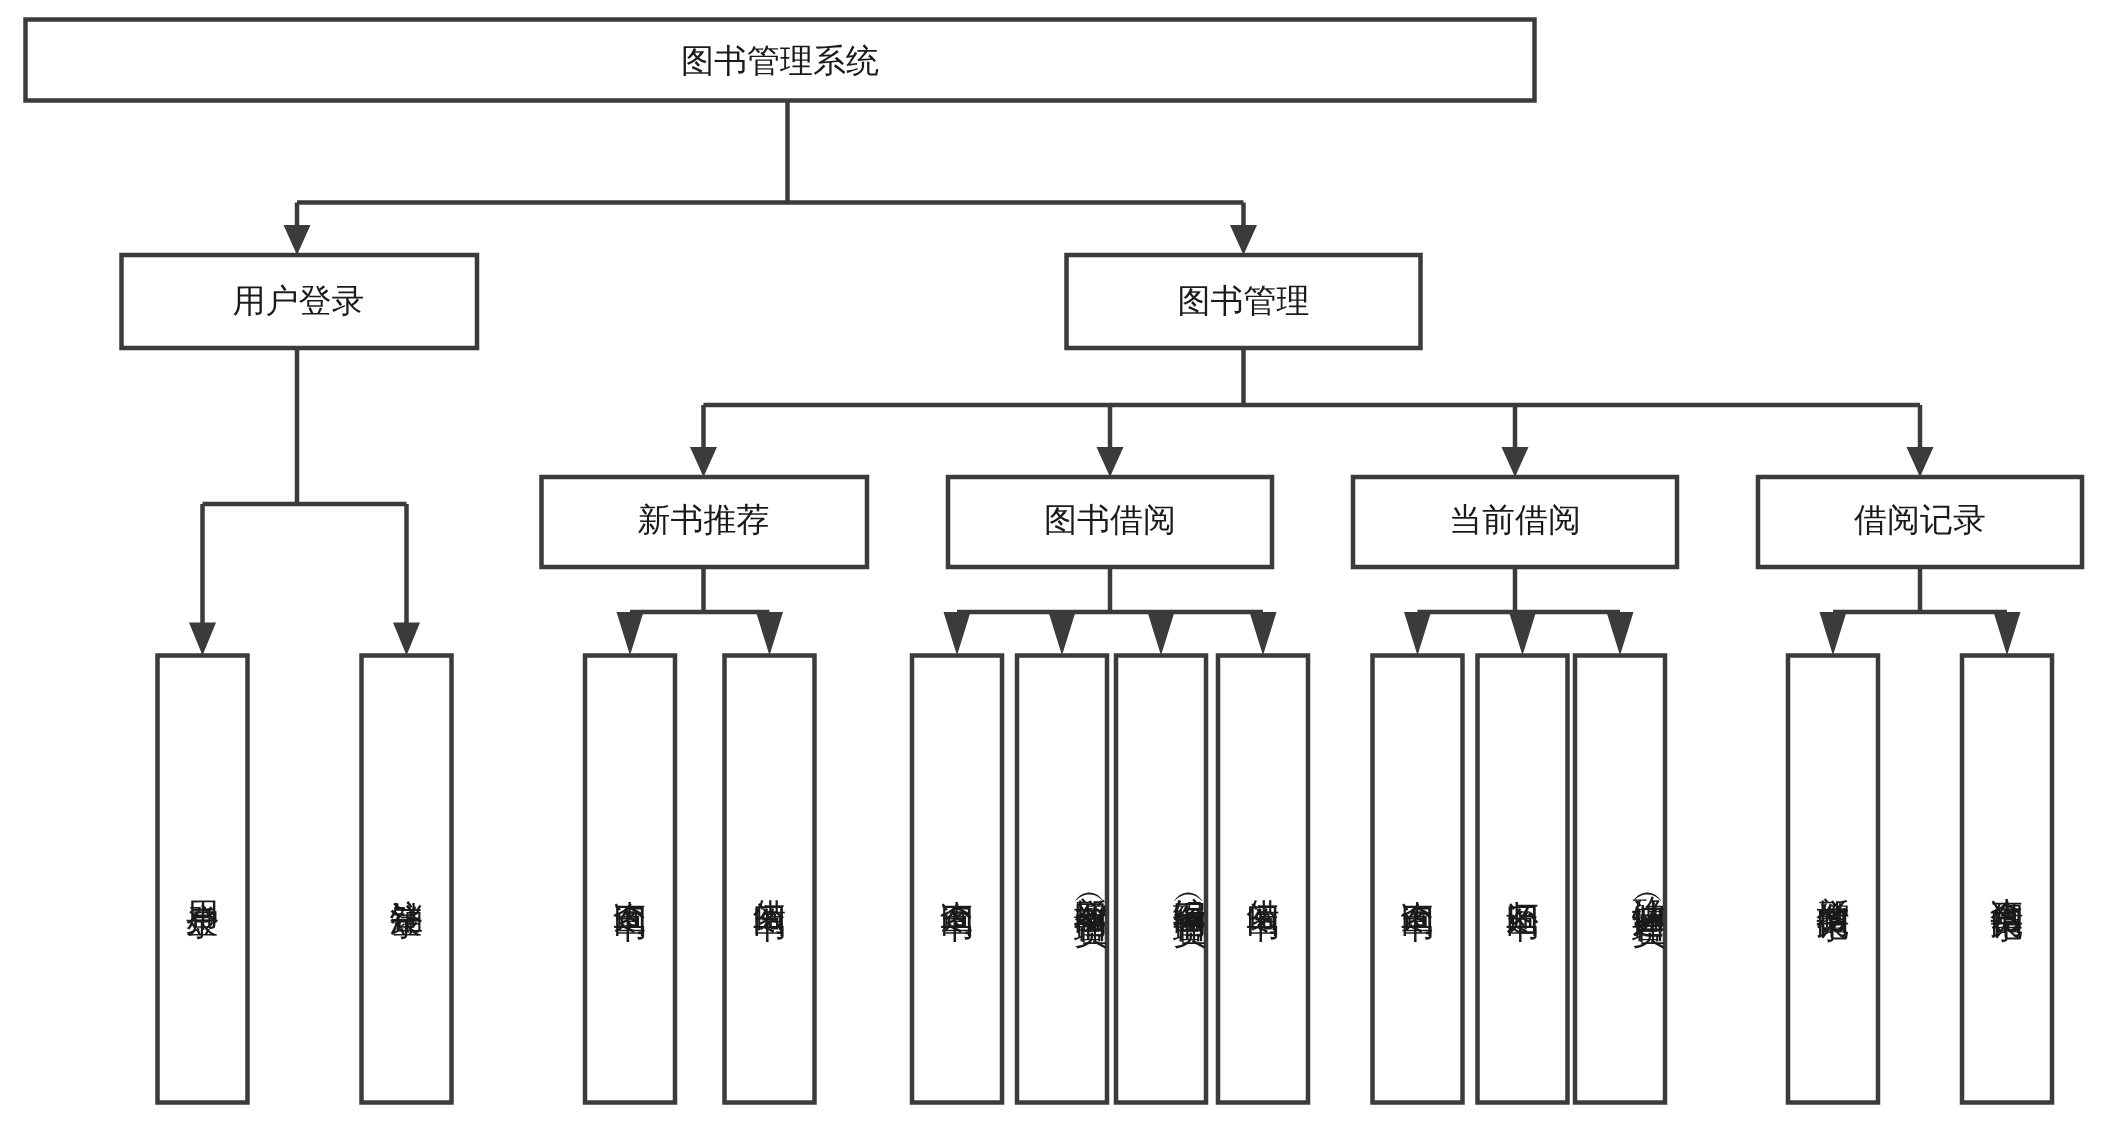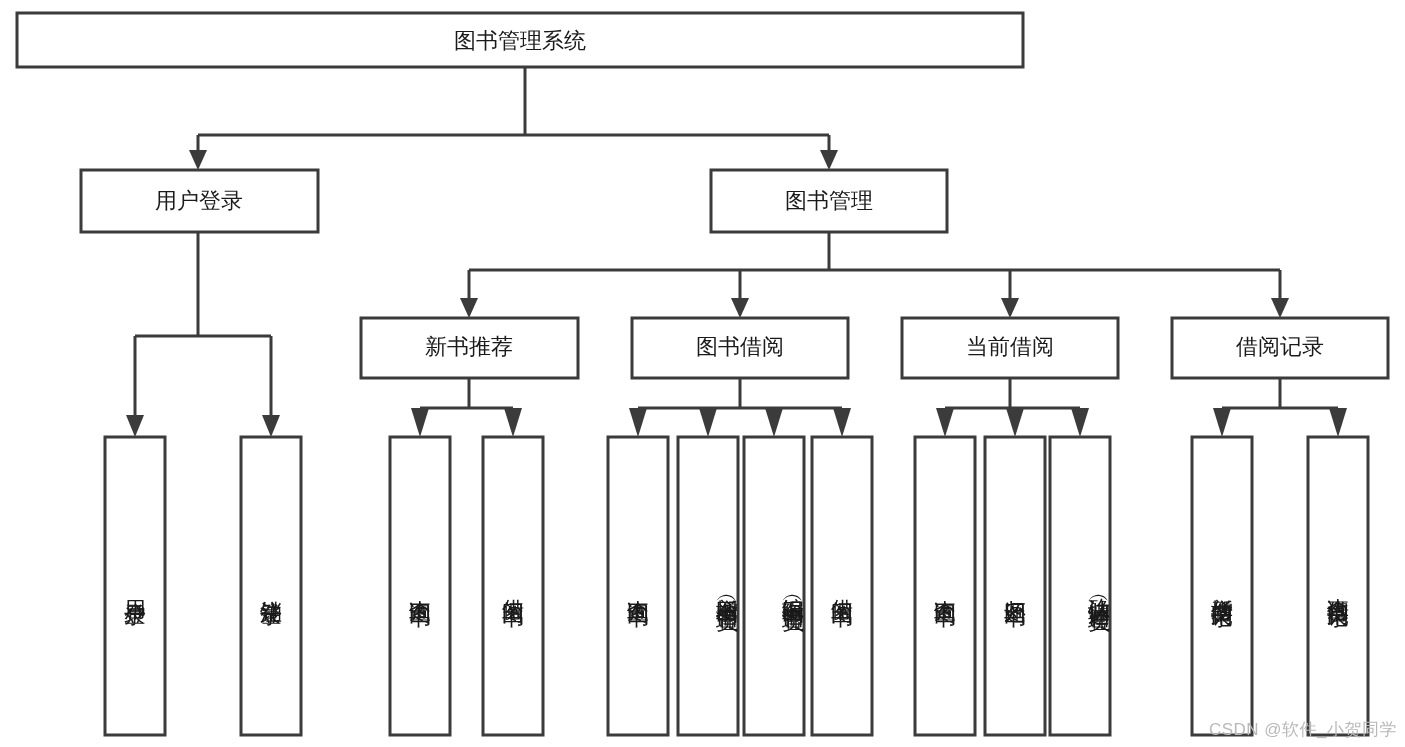--- a/index.html
+++ b/index.html
@@ -199,14 +199,13 @@
   <div class="node-label-v" style="left:744px; top:437px; width:60px; height:298px; align-items:flex-start; padding-top:6px; box-sizing:border-box;">编辑图书（管理员）</div>
   <div class="node-label-v" style="left:812px; top:437px; width:60px; height:298px;">借阅图书</div>
 
   <div class="node-label-v" style="left:915px; top:437px; width:60px; height:298px;">查询图书</div>
   <div class="node-label-v" style="left:985px; top:437px; width:60px; height:298px;">归还图书</div>
   <div class="node-label-v" style="left:1050px; top:437px; width:60px; height:298px; align-items:flex-start; padding-top:6px; box-sizing:border-box;">确认归还（管理员）</div>
 
   <div class="node-label-v" style="left:1192px; top:437px; width:60px; height:298px;">新增借阅记录</div>
   <div class="node-label-v" style="left:1308px; top:437px; width:60px; height:298px;">查询借阅记录</div>
 
-  <div class="watermark">CSDN @软件_小贺同学</div>
 </div>
 
 </body></html>

